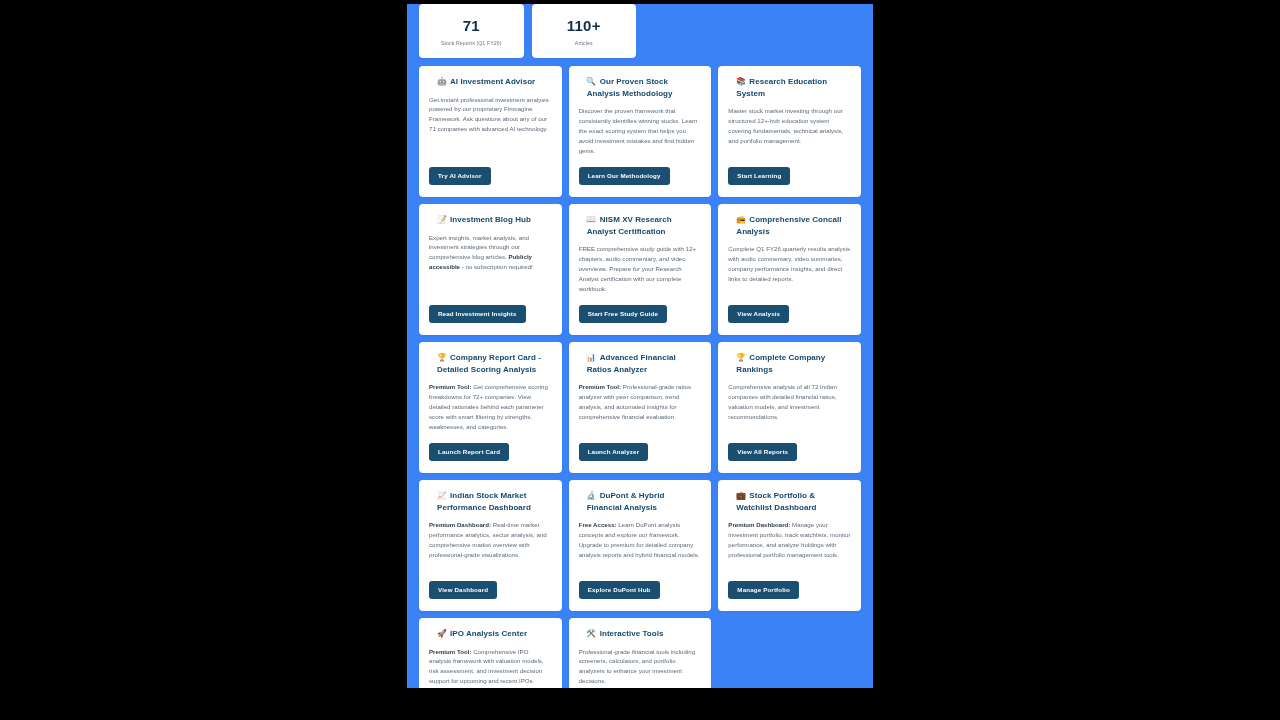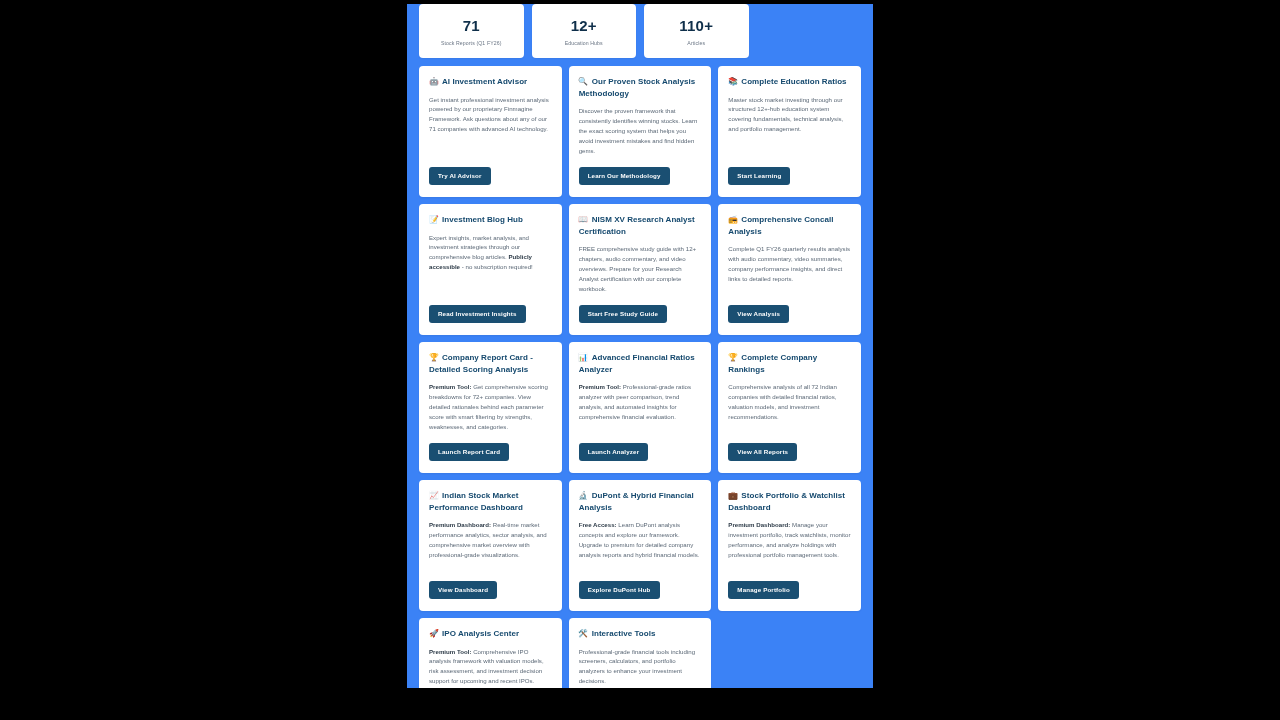--- a/index.html
+++ b/index.html
@@ -71,20 +71,21 @@
     background: transparent;
     box-shadow: none;
   }
   .card-title {
     font-size: 8px;
     font-weight: 700;
     color: #15496e;
     line-height: 1.45;
     margin-bottom: 7px;
     letter-spacing: .05px;
+    margin-left: 8px;
   }
   .card-title .ico {
     font-size: 8px;
     margin-right: 3px;
   }
   .card-desc {
     font-size: 6.1px;
     color: #5b6876;
     line-height: 1.62;
     flex: 1 1 auto;
@@ -111,42 +112,38 @@
 <body>
 
 <div id="viewport">
 
   <div class="stats-strip" id="stats-strip">
       <div class="stat-card">
         <div class="stat-value">71</div>
         <div class="stat-label">Stock Reports (Q1 FY26)</div>
       </div>
       <div class="stat-card">
-        <div class="stat-value">12+</div>
-        <div class="stat-label">Education Hubs</div>
-      </div>
-      <div class="stat-card">
         <div class="stat-value">110+</div>
         <div class="stat-label">Articles</div>
       </div>
     </div>
 
   <div class="card-grid" id="card-grid">
       <div class="card">
         <div class="card-title"><span class="ico">🤖</span><span>AI Investment Advisor</span></div>
         <div class="card-desc"><span></span><b></b><span>Get instant professional investment analysis powered by our proprietary Finmagine Framework. Ask questions about any of our 71 companies with advanced AI technology.</span></div>
         <button class="card-btn">Try AI Advisor</button>
       </div>
       <div class="card">
         <div class="card-title"><span class="ico">🔍</span><span>Our Proven Stock Analysis Methodology</span></div>
         <div class="card-desc"><span></span><b></b><span>Discover the proven framework that consistently identifies winning stocks. Learn the exact scoring system that helps you avoid investment mistakes and find hidden gems.</span></div>
         <button class="card-btn">Learn Our Methodology</button>
       </div>
       <div class="card">
-        <div class="card-title"><span class="ico">📚</span><span>Complete Education Ratios</span></div>
+        <div class="card-title"><span class="ico">📚</span><span>Research Education System</span></div>
         <div class="card-desc"><span></span><b></b><span>Master stock market investing through our structured 12+-hub education system covering fundamentals, technical analysis, and portfolio management.</span></div>
         <button class="card-btn">Start Learning</button>
       </div>
       <div class="card">
         <div class="card-title"><span class="ico">📝</span><span>Investment Blog Hub</span></div>
         <div class="card-desc"><span>Expert insights, market analysis, and investment strategies through our comprehensive blog articles. </span><b>Publicly accessible</b><span> - no subscription required!</span></div>
         <button class="card-btn">Read Investment Insights</button>
       </div>
       <div class="card">
         <div class="card-title"><span class="ico">📖</span><span>NISM XV Research Analyst Certification</span></div>

